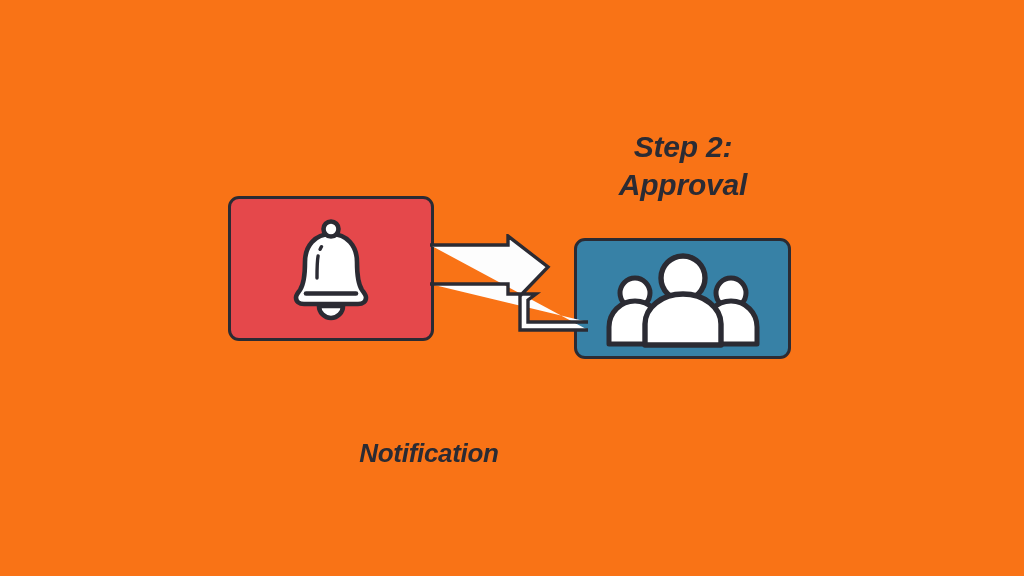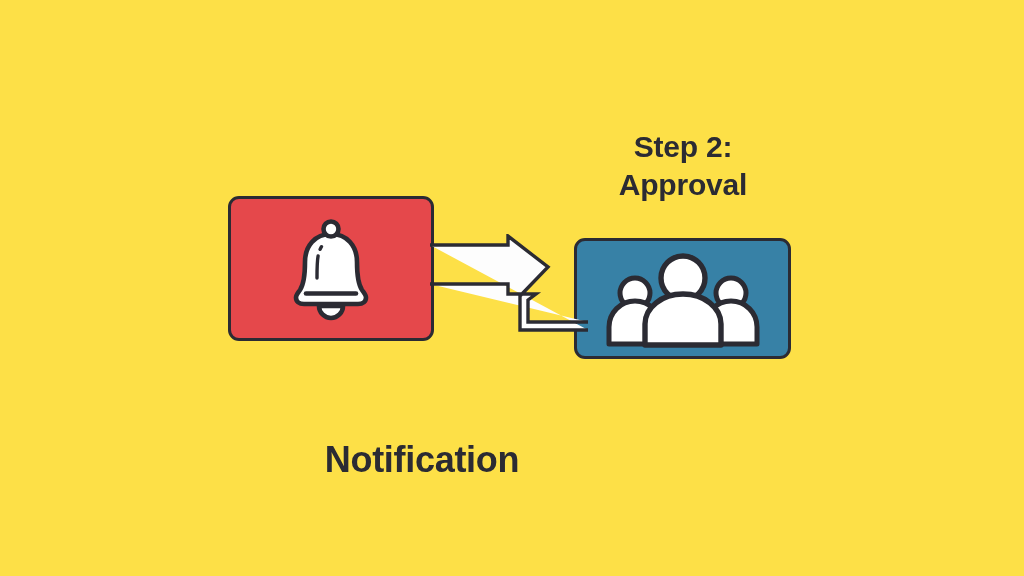--- a/index.html
+++ b/index.html
@@ -76,31 +76,31 @@
     line-height: 1.28;
   }
   #approval-label {
     left: 555px;
     top: 128px;
     width: 256px;
     font-size: 30px;
     letter-spacing: -0.2px;
   }
   #notification-caption {
-    left: 262px;
+    left: 269px;
     top: 437px;
     width: 320px;
-    font-size: 36px;
+    font-size: 26px;
     letter-spacing: -0.3px;
   }
 </style>
 </head>
 <body>
 
-<div id="canvas" style="background: #fde047;">
+<div id="canvas" style="background: #f97316; font-style: italic;">
 
   <div class="card" id="notification-card" style="background: rgb(229, 72, 75);">
     <svg id="bell-icon-svg" class="card-icon" viewBox="0 0 96 104">
 
       <path d="M36 88 a12 12 0 0 0 24 0 z" fill="#ffffff" stroke="#2b2b33" stroke-width="4.6" stroke-linejoin="round"></path>
 
       <path d="M48 16
                c-16 0 -26 12 -26 28
                c0 14 -1 22 -5 28
                c-2.5 3.5 -4 5 -4 7.5

